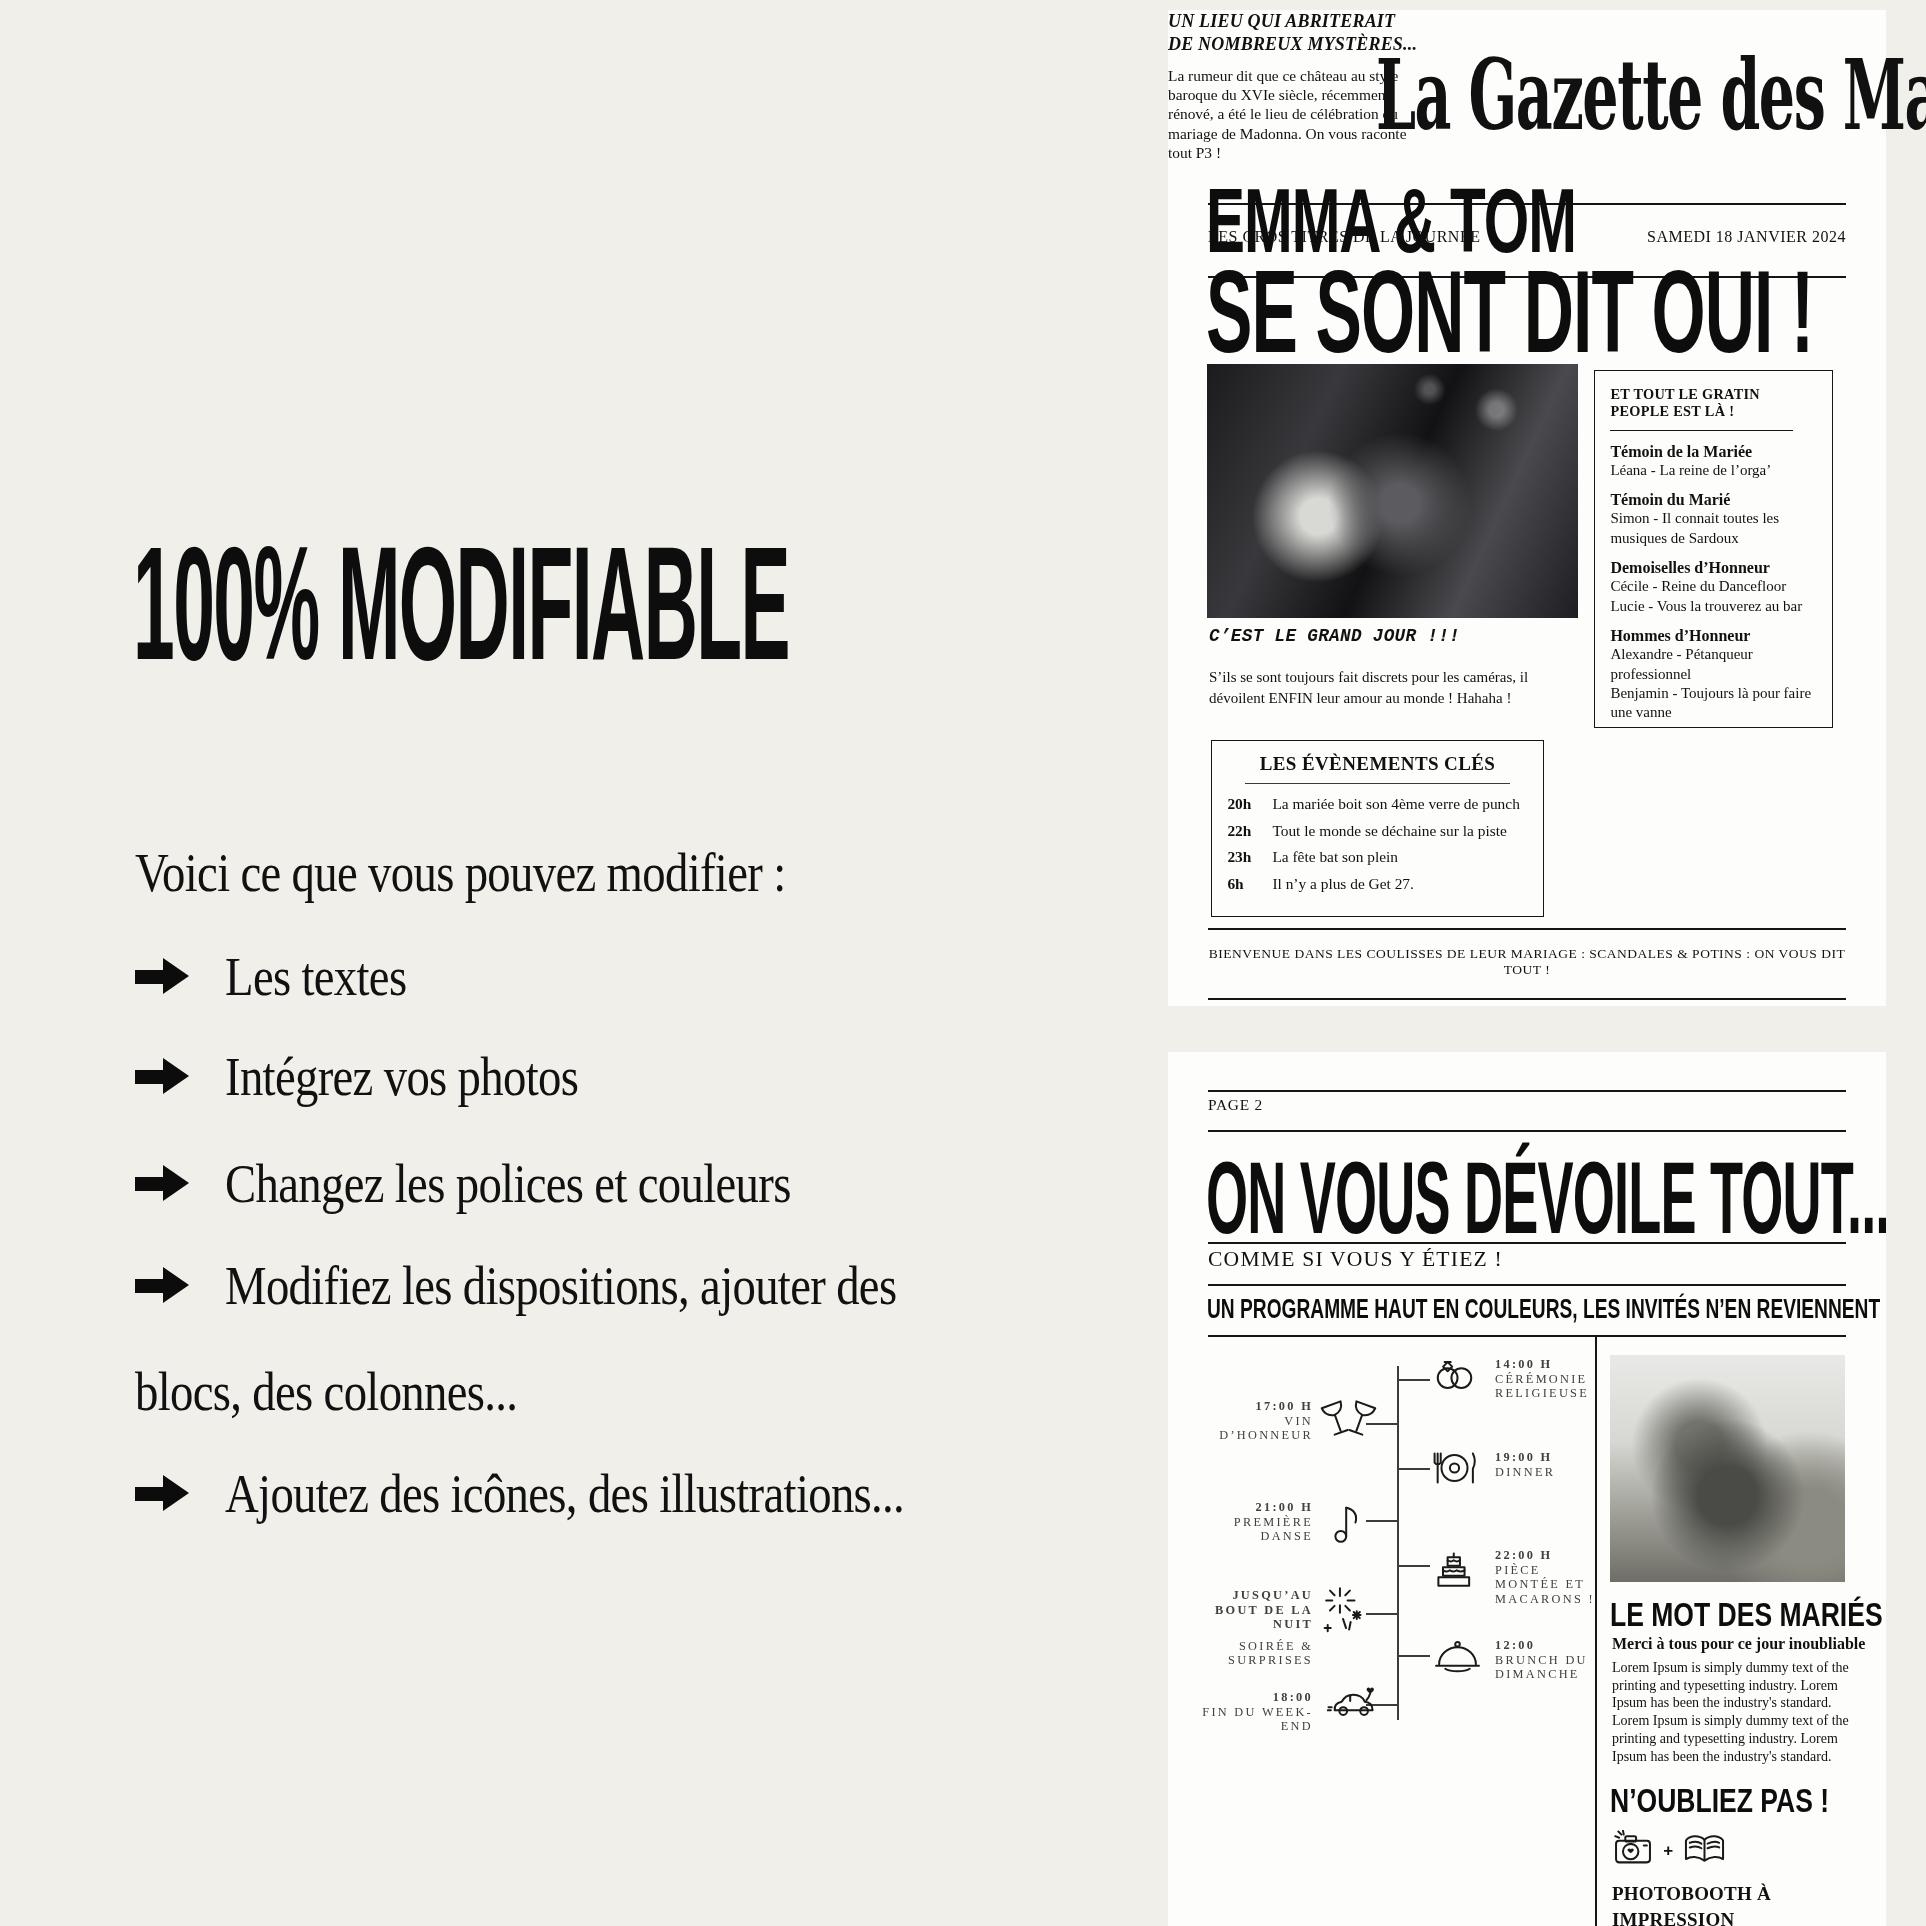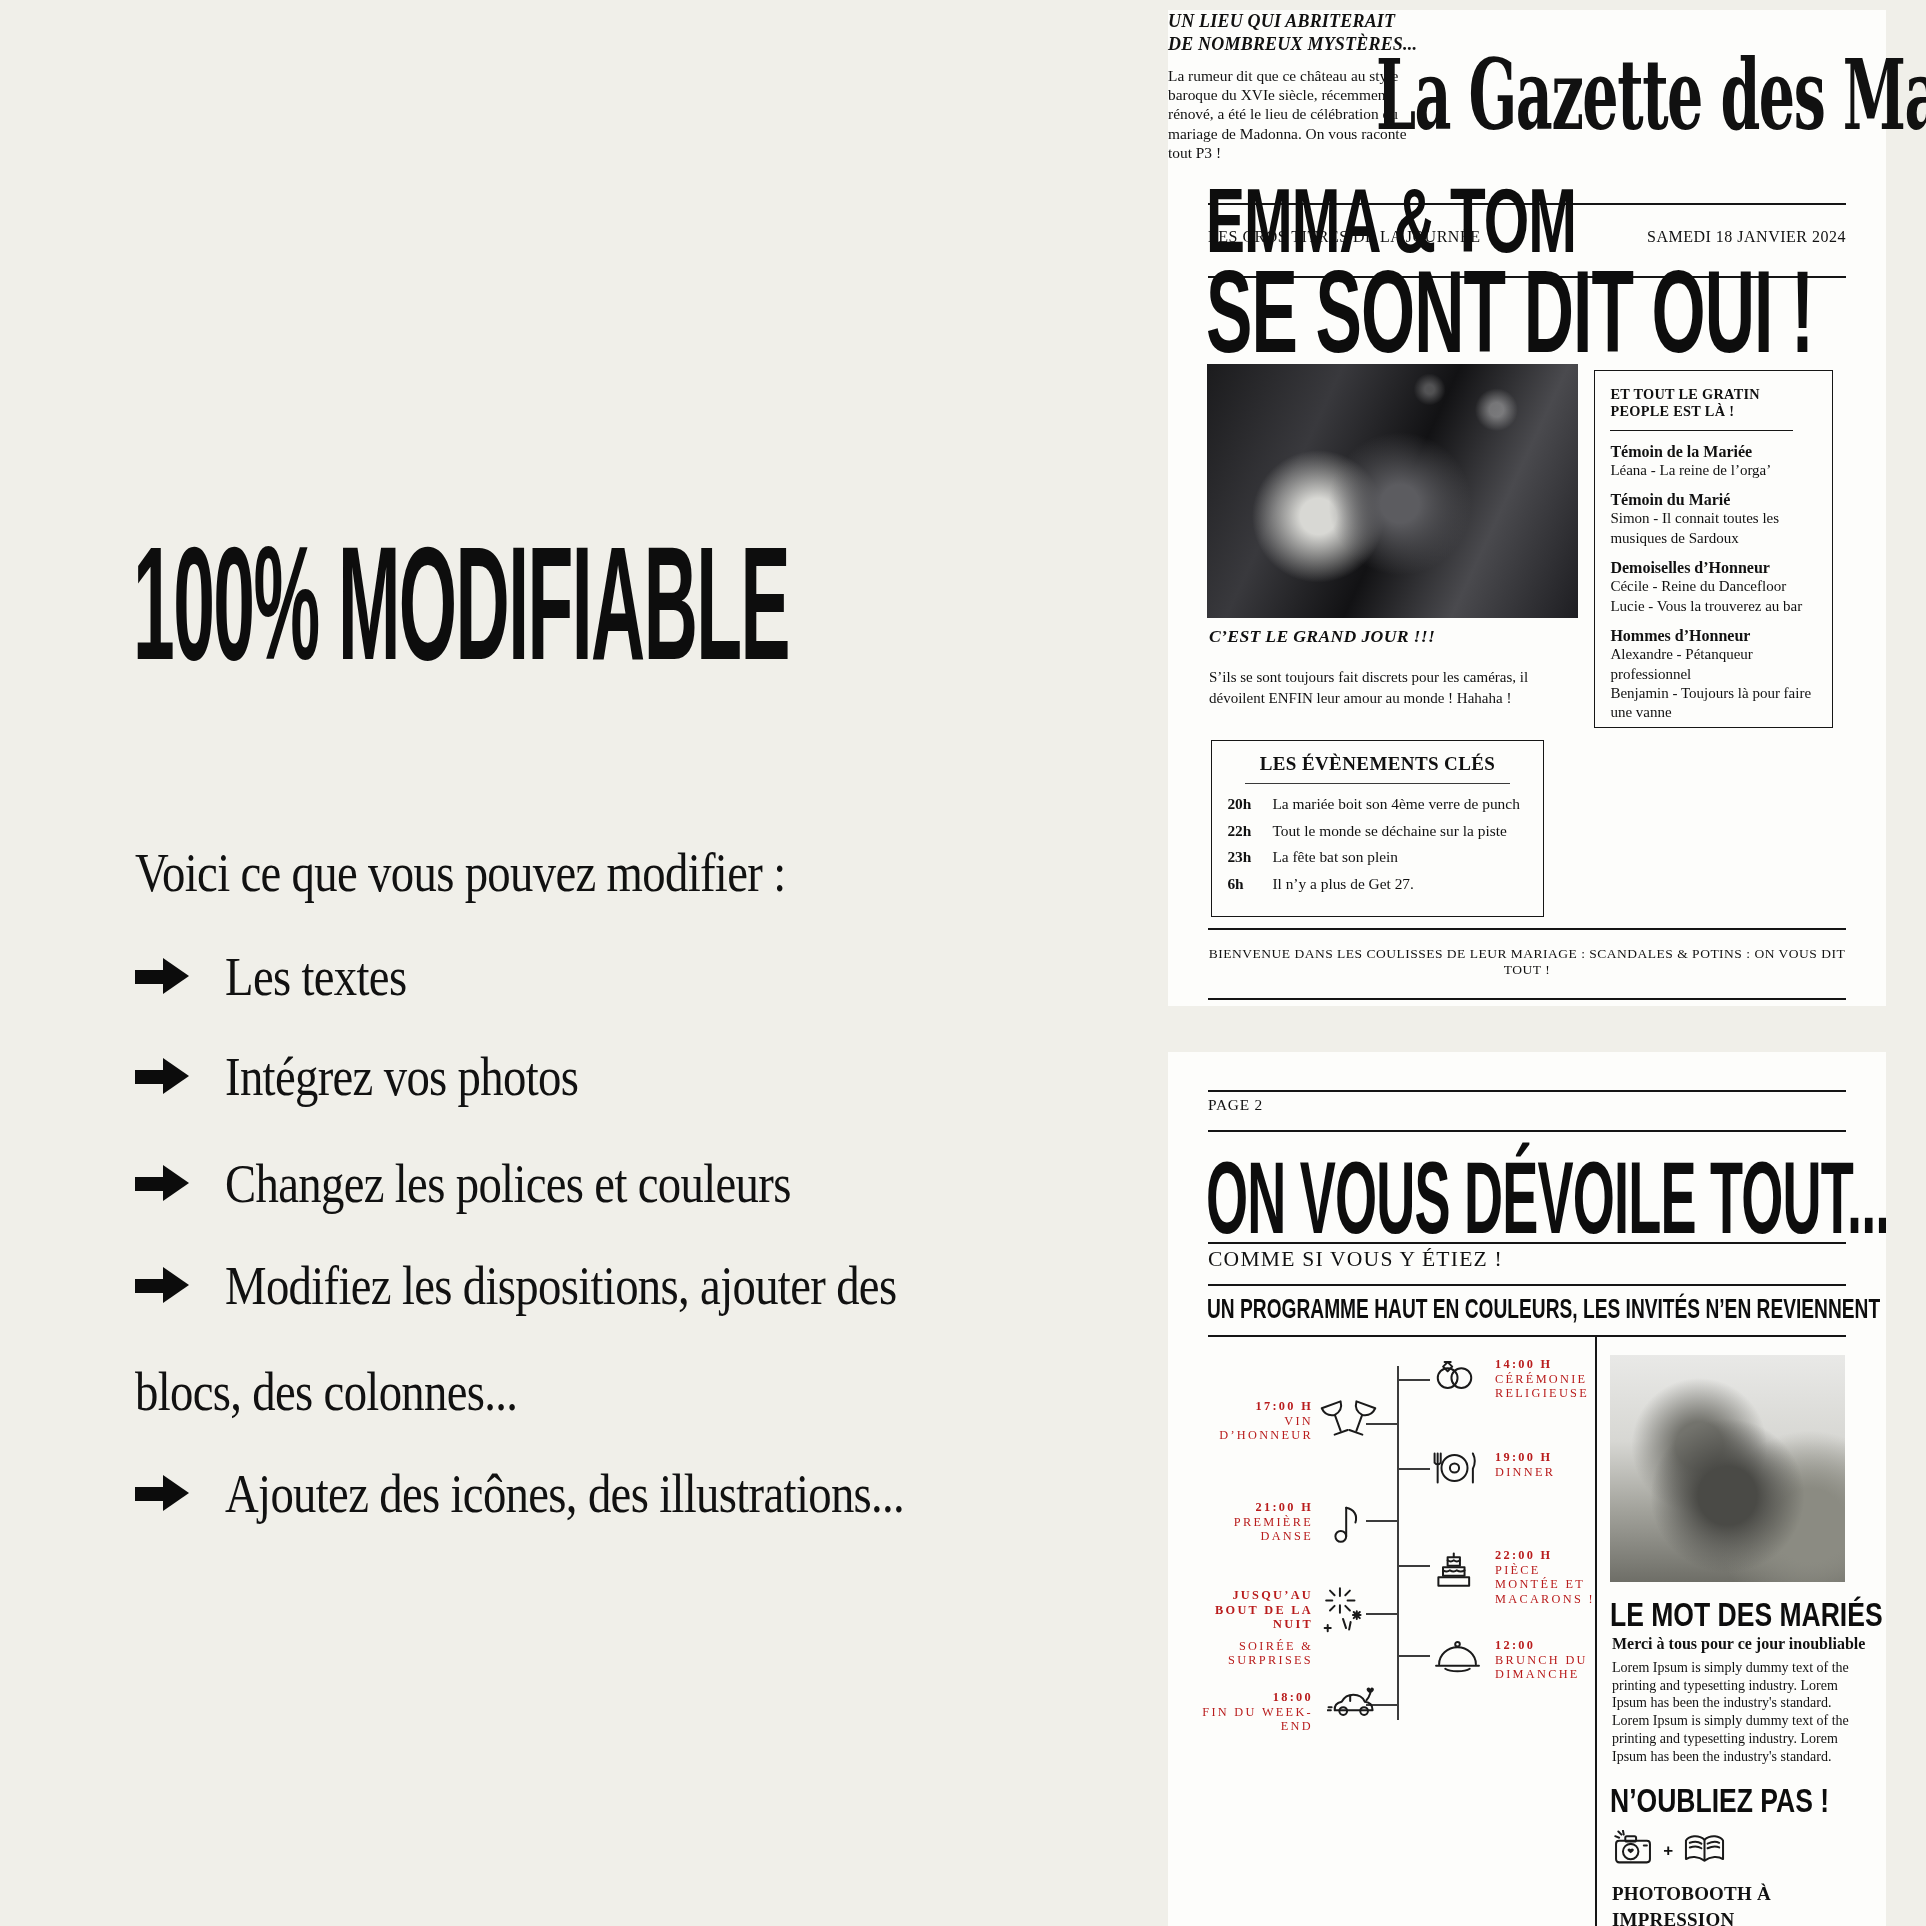--- a/index.html
+++ b/index.html
@@ -28,21 +28,21 @@
   #page2 { top:1052px; height:875px; overflow:hidden; }
   .rule { position:absolute; left:40px; right:40px; height:1.5px; background:#151515; }
 
   .masthead { position:absolute; top:29px; left:0; right:0; text-align:center;
               font-family:"DejaVu Serif",serif; font-weight:bold; font-size:92px; letter-spacing:-2.3px; }
   .masthead span { display:inline-block; transform:scale(0.62,1.05); transform-origin:50% 0; white-space:nowrap; }
 
   .dateline { position:absolute; top:218px; left:40px; right:40px; display:flex; justify-content:space-between;
               font-size:16px; letter-spacing:0.5px; }
 
-  .caption { font-style:italic; font-weight:bold; font-size:17.7px; letter-spacing:0.3px; }
+  .caption { font-style:italic; font-weight:bold; font-size:17.7px; letter-spacing:0.3px;font-family:Liberation Mono, monospace; }
   .bodytxt { font-size:15px; line-height:1.4; }
 
   .boxed { position:absolute; border:1.5px solid #161616; background:#fdfdfb; }
   #guests-box { left:426px; top:360px; width:239px; height:358px; padding:15.4px 14px 0 15.4px; }
   #guests-box .g-title { font-weight:bold; font-size:14.3px; letter-spacing:0.3px; }
   #guests-box .g-rule { width:88%; height:1.5px; background:#161616; margin:9.2px 0 1.5px; }
   #guests-box .role { font-weight:bold; font-size:16px; margin-top:11.6px; }
   #guests-box .person { font-size:15px; line-height:1.28; }
 
   #events-box { left:43px; top:730px; width:333px; height:177px; padding:12.3px 15.4px 0; }
@@ -61,21 +61,21 @@
              font-size:13.5px; letter-spacing:0.5px; }
 
   
   #p2-label { position:absolute; top:44px; left:40px; font-size:15.4px; letter-spacing:0.8px; }
   #p2-sub { position:absolute; top:195px; left:40px; font-size:21.6px; letter-spacing:1.2px; }
   #p2-prog { position:absolute; top:242px; left:39px; }
   #p2-divider { position:absolute; left:427px; top:283px; width:1.5px; bottom:0; background:#161616; }
 
   .tl-line { position:absolute; left:229px; top:314px; width:1.5px; height:354px; background:#3c3c3c; }
   .tick { position:absolute; height:1.5px; background:#3c3c3c; width:32px; }
-  .tl-text { position:absolute; font-size:12.3px; letter-spacing:2.3px; line-height:14.6px; color:#b91c1c; }
+  .tl-text { position:absolute; font-size:12.3px; letter-spacing:2.3px; line-height:14.6px; color:#404040; }
   .tl-text .tm { font-weight:bold; letter-spacing:2.3px; }
   .tl-left { right:573px; text-align:right; }
   .tl-right { left:327px; }
   .tl-sub { margin-top:7px; }
   .tl-icon { position:absolute; }
   .tl-icon svg { display:block; }
 
   #menu-box { left:39px; top:701px; width:385px; height:173px; border:1.5px solid #161616;
               background:#f5f5f1; padding:34px 26px 0; }
   #menu-box .m-title { font-weight:bold; font-size:22.3px; letter-spacing:0.4px; }

